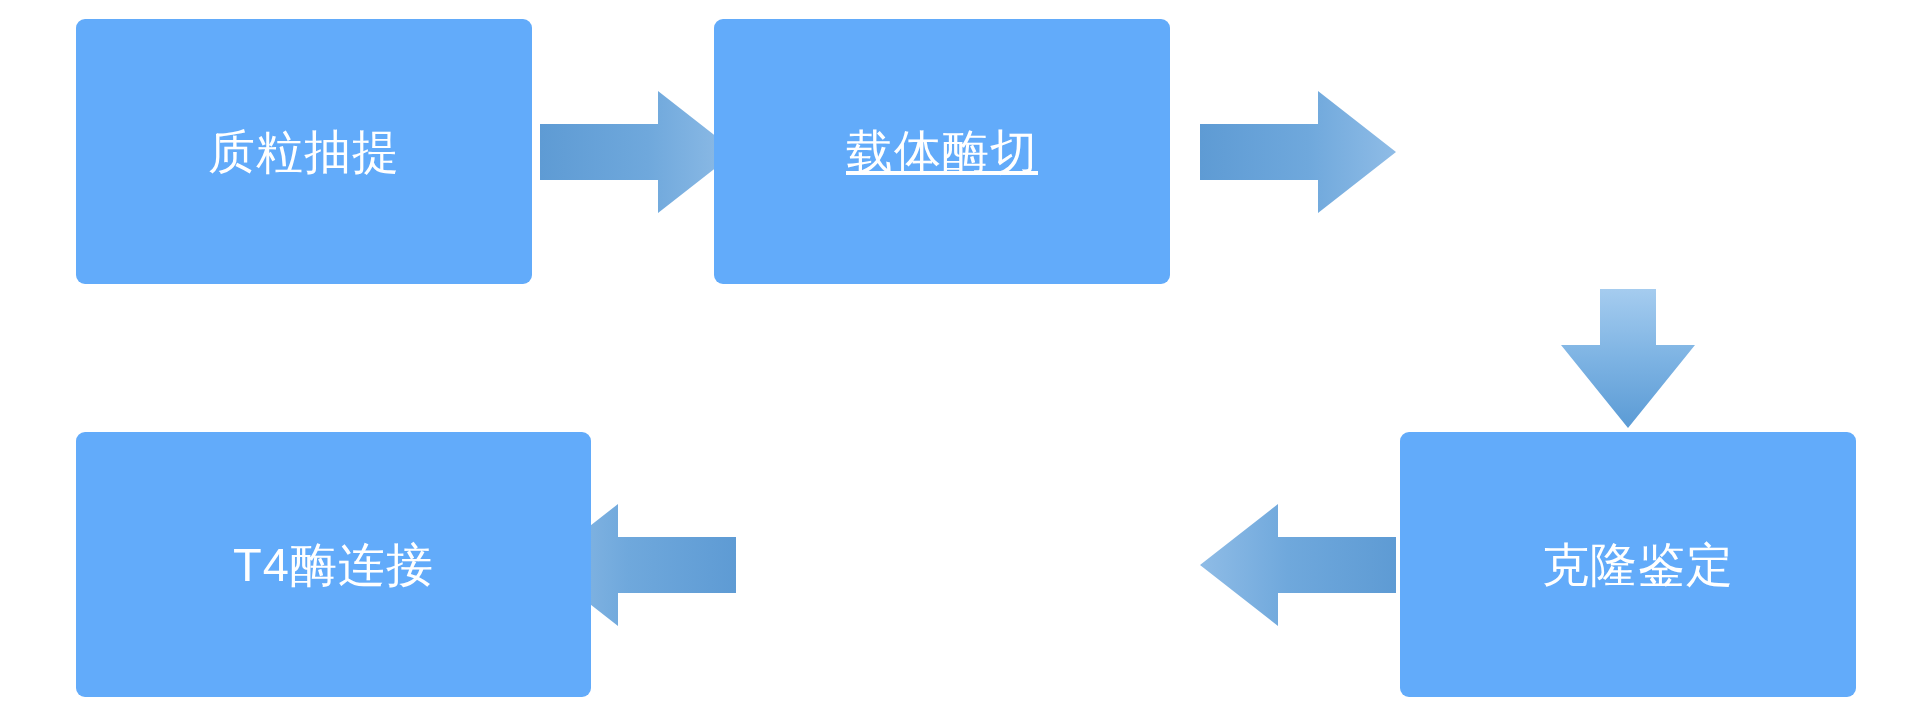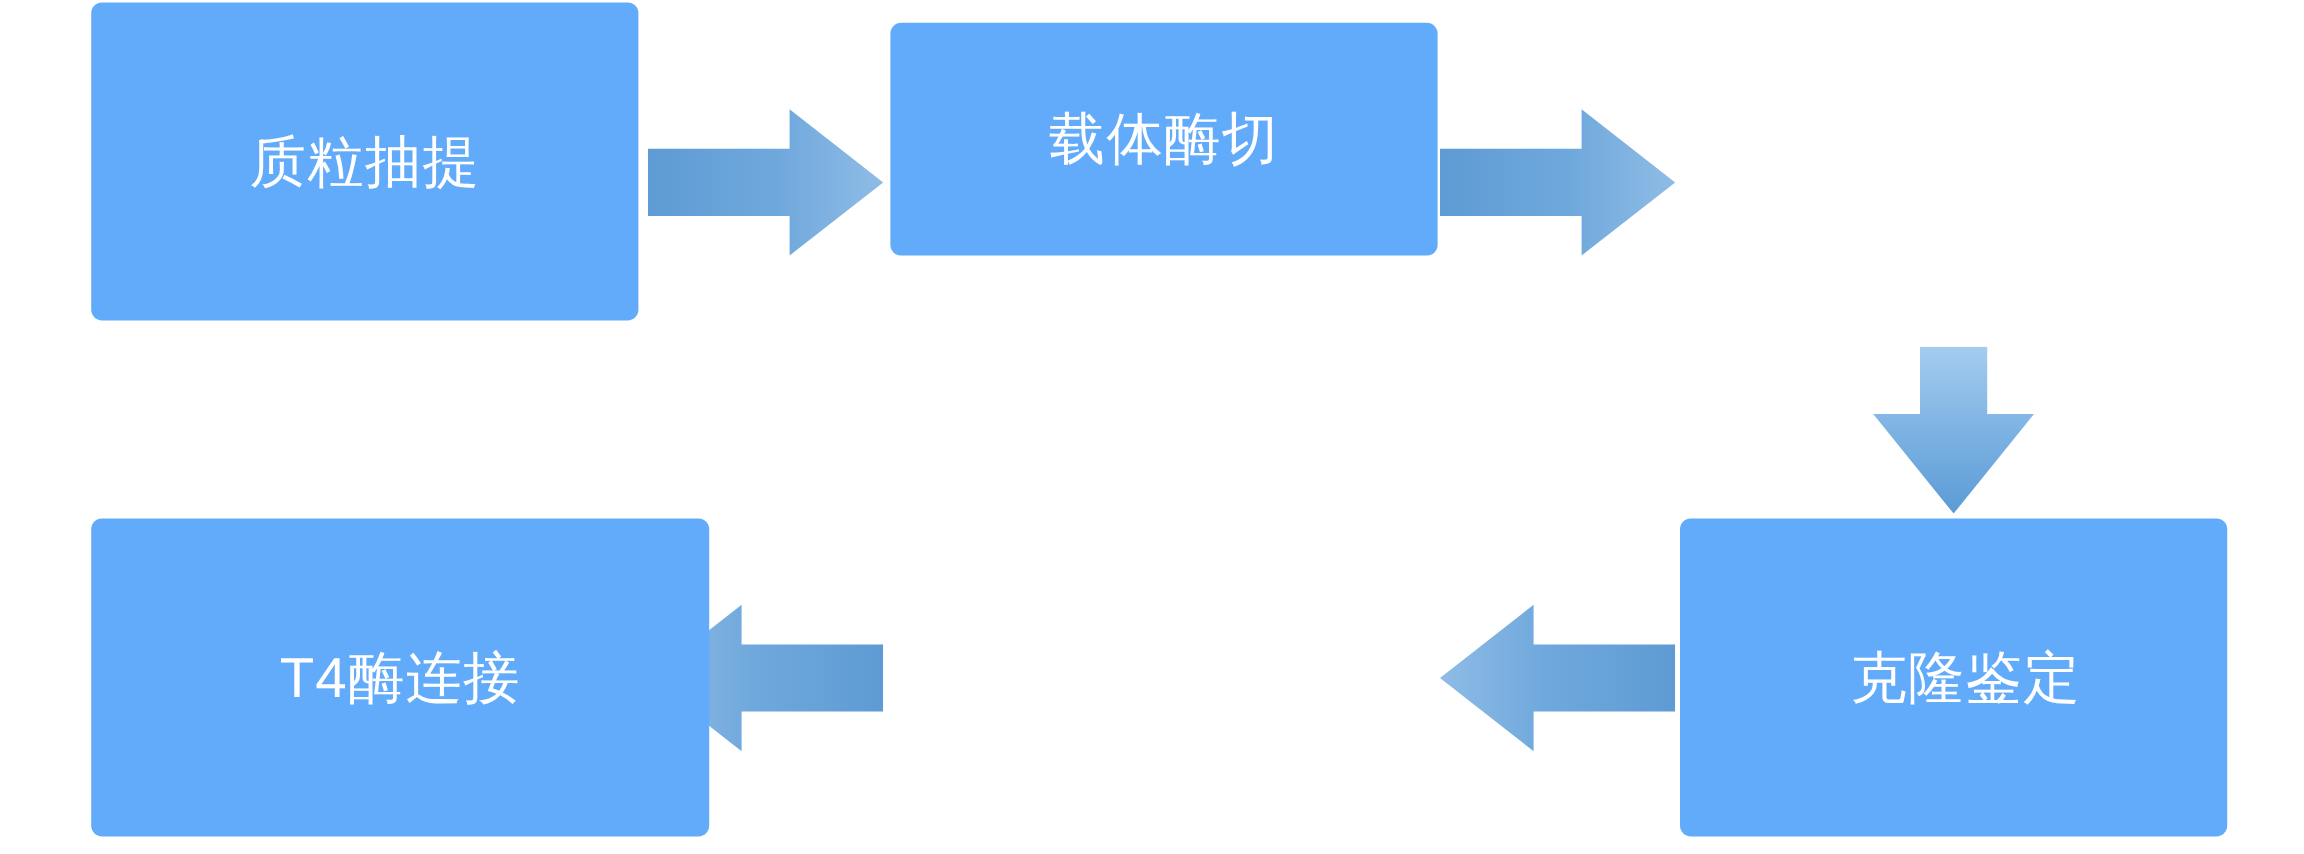--- a/index.html
+++ b/index.html
@@ -33,22 +33,22 @@
     color: #FFFFFF;
     font-size: 47px;
     line-height: 1.1;
     letter-spacing: 1px;
     font-weight: 400;
     text-align: center;
     user-select: none;
   }
 
   
-  .node-1 { left: 76px;   top: 2px;  width: 456px; height: 265px; }
-  .node-2 { left: 742px;  top: 19px;  width: 456px; height: 194px; }
+  .node-1 { left: 76px;   top: 19px;  width: 456px; height: 265px; }
+  .node-2 { left: 714px;  top: 19px;  width: 456px; height: 265px; text-decoration: underline; }
   .node-3 { left: 1400px; top: 19px;  width: 456px; height: 265px; }
   
   .node-4 { left: 76px;   top: 432px; width: 515px; height: 265px; }
   .node-5 { left: 742px;  top: 432px; width: 456px; height: 265px; }
   .node-6 { left: 1400px; top: 432px; width: 456px; height: 265px; padding-left: 20px; }
 
   
   .arrow {
     position: absolute;
   }

